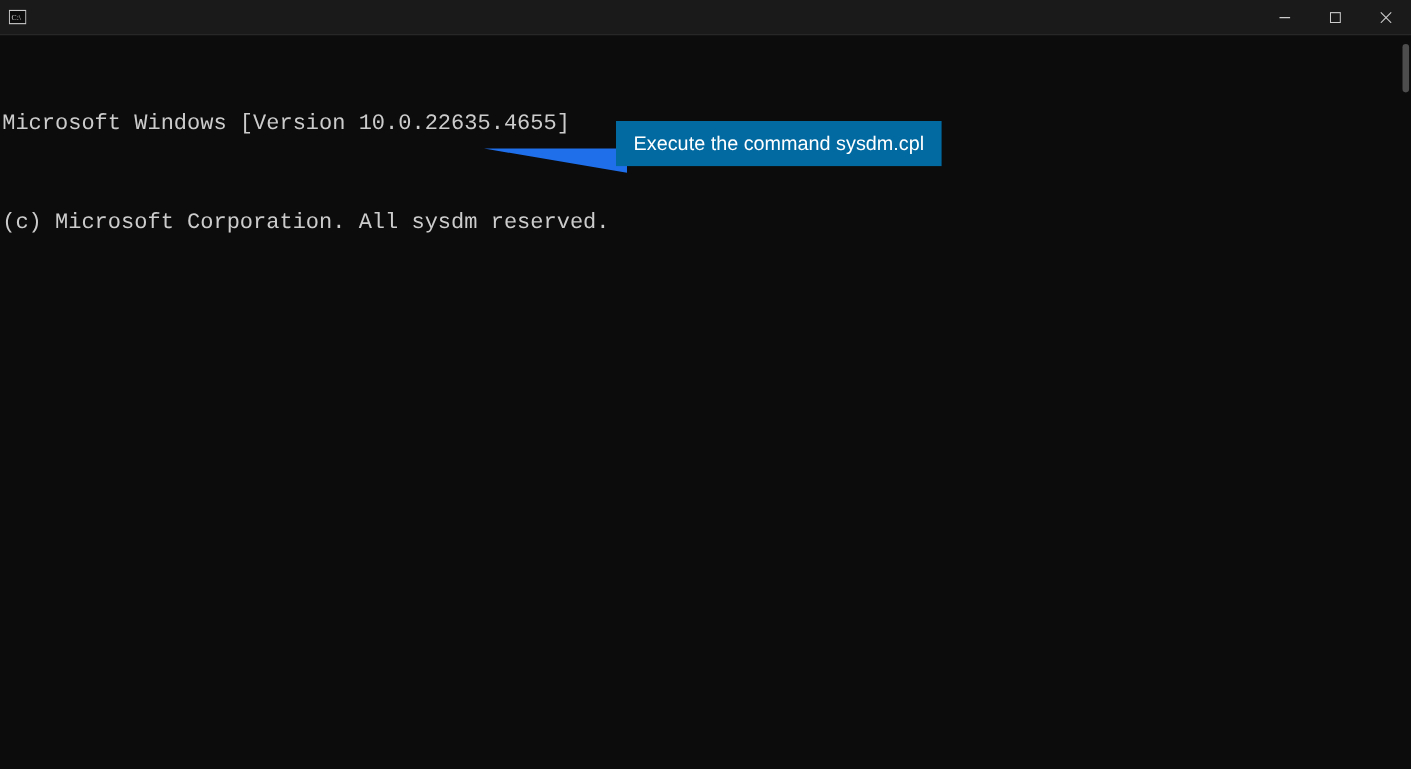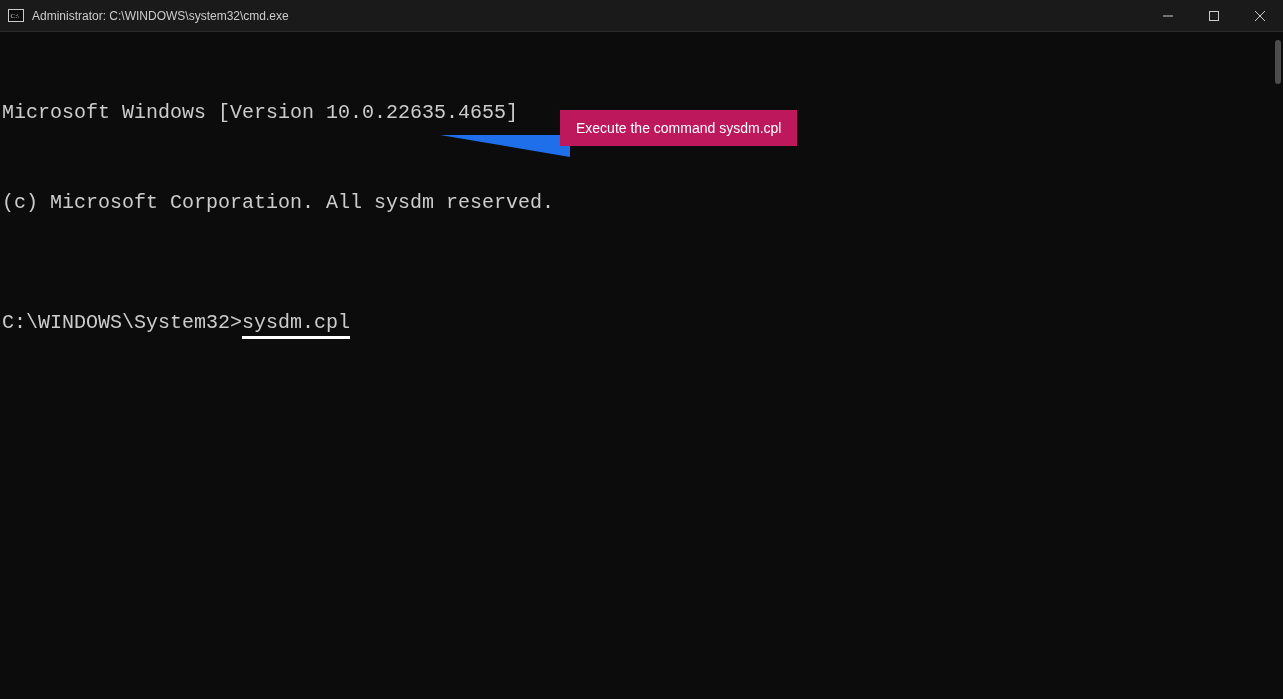--- a/index.html
+++ b/index.html
@@ -64,24 +64,24 @@
     .line { display: block; }
     .prompt-line { margin-top: 30px; position: relative; }
     .typed-cmd {
       border-bottom: 3px solid #ffffff;
       padding-bottom: 2px;
     }
     .callout {
       position: absolute;
       left: 560px;
       top: 110px;
-      background: #be185d;
+      background: #0369a1;
       color: #ffffff;
       font-family: Arial, 'Segoe UI', sans-serif;
-      font-size: 14px;
+      font-size: 18px;
       padding: 10px 16px;
       z-index: 10;
     }
     .callout-tail {
       position: absolute;
       left: 440px;
       top: 135px;
       width: 0;
       height: 0;
       border-top: 0px solid transparent;
@@ -103,21 +103,20 @@
 <body>
 
 <div class="titlebar">
   <div class="titlebar-left">
     <span class="app-icon">
       <svg width="16" height="16" viewBox="0 0 16 16">
         <rect x="0.5" y="1.5" width="15" height="12" fill="#0c0c0c" stroke="#cccccc" stroke-width="1"></rect>
         <text x="2.5" y="10" font-size="7" fill="#cccccc" font-family="Consolas">C:\</text>
       </svg>
     </span>
-    <span class="title-text">Administrator: C:\WINDOWS\system32\cmd.exe</span>
   </div>
   <div class="window-controls">
     <div class="win-btn">
       <svg width="10" height="10" viewBox="0 0 10 10">
           <line x1="0" y1="5" x2="10" y2="5" stroke="#cccccc" stroke-width="1"></line>
         </svg>
     </div>
     <div class="win-btn">
       <svg width="10" height="10" viewBox="0 0 10 10">
           <rect x="0.5" y="0.5" width="9" height="9" fill="none" stroke="#cccccc" stroke-width="1"></rect>
@@ -128,21 +127,20 @@
           <line x1="0" y1="0" x2="10" y2="10" stroke="#cccccc" stroke-width="1"></line>
           <line x1="10" y1="0" x2="0" y2="10" stroke="#cccccc" stroke-width="1"></line>
         </svg>
     </div>
   </div>
 </div>
 
 <div class="terminal-body">
   <span class="line">Microsoft Windows [Version 10.0.22635.4655]</span>
   <span class="line">(c) Microsoft Corporation. All sysdm reserved.</span>
-  <span class="line prompt-line"><span>C:\WINDOWS\System32&gt;</span><span class="typed-cmd">sysdm.cpl</span></span>
 </div>
 
 <div class="callout-tail"></div>
 <div class="callout">
   <span>Execute the command sysdm.cpl</span>
 </div>
 
 <div class="scrollbar-indicator"></div>
 
 </body></html>

